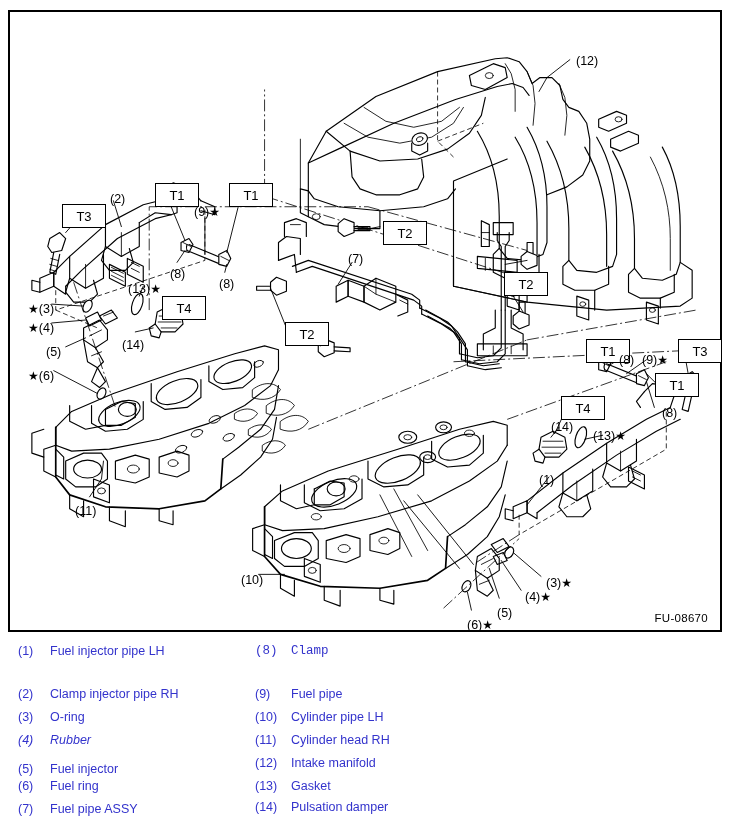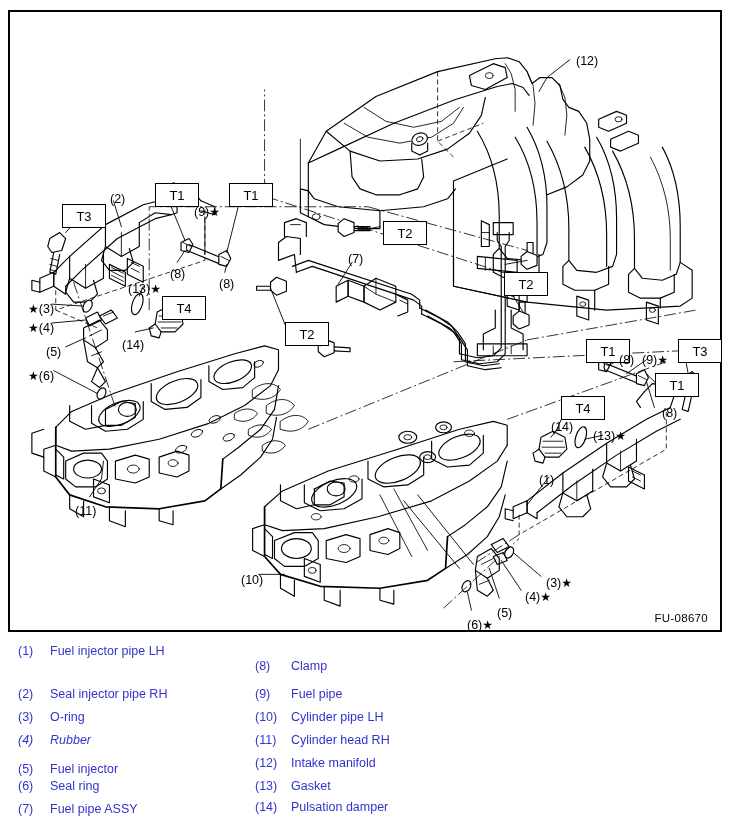--- a/index.html
+++ b/index.html
@@ -590,29 +590,29 @@
         <div style="position: absolute; left: 487px; top: 594px; white-space: nowrap; font-size: 12.5px; color: rgb(0, 0, 0); line-height: 14px;"><span>(5)</span></div>
         <div style="position: absolute; left: 457px; top: 606px; white-space: nowrap; font-size: 12.5px; color: rgb(0, 0, 0); line-height: 14px;"><span>(6)</span><span style="font-size: 12px;">★</span></div>
       </div>
 
     <div id="partcode">FU-08670</div>
   </div>
 
   <div id="legend">
     <div class="leg-col" id="col-a">
         <div class="leg-row" style="top: 9px;"><span class="leg-num">(1)</span><span class="leg-txt">Fuel injector pipe LH</span></div>
-        <div class="leg-row" style="top: 52px;"><span class="leg-num">(2)</span><span class="leg-txt">Seal injector pipe RH</span></div>
+        <div class="leg-row" style="top: 52px;"><span class="leg-num">(2)</span><span class="leg-txt">Clamp injector pipe RH</span></div>
         <div class="leg-row" style="top: 75px;"><span class="leg-num">(3)</span><span class="leg-txt">O-ring</span></div>
         <div class="leg-row" style="top: 98px; font-style: italic;"><span class="leg-num">(4)</span><span class="leg-txt">Rubber</span></div>
         <div class="leg-row" style="top: 127px;"><span class="leg-num">(5)</span><span class="leg-txt">Fuel injector</span></div>
-        <div class="leg-row" style="top: 144px;"><span class="leg-num">(6)</span><span class="leg-txt">Seal ring</span></div>
+        <div class="leg-row" style="top: 144px;"><span class="leg-num">(6)</span><span class="leg-txt">Fuel ring</span></div>
         <div class="leg-row" style="top: 167px;"><span class="leg-num">(7)</span><span class="leg-txt">Fuel pipe ASSY</span></div>
       </div>
     <div class="leg-col" id="col-b">
-        <div class="leg-row" style="top: 24px;"><span class="leg-num">(8)</span><span class="leg-txt">Clamp</span></div>
+        <div class="leg-row" style="top: 9px; font-family: Liberation Mono, monospace;"><span class="leg-num">(8)</span><span class="leg-txt">Clamp</span></div>
         <div class="leg-row" style="top: 52px;"><span class="leg-num">(9)</span><span class="leg-txt">Fuel pipe</span></div>
         <div class="leg-row" style="top: 75px;"><span class="leg-num">(10)</span><span class="leg-txt">Cylinder pipe LH</span></div>
         <div class="leg-row" style="top: 98px;"><span class="leg-num">(11)</span><span class="leg-txt">Cylinder head RH</span></div>
         <div class="leg-row" style="top: 121px; text-decoration: underline;"><span class="leg-num">(12)</span><span class="leg-txt">Intake manifold</span></div>
         <div class="leg-row" style="top: 144px;"><span class="leg-num">(13)</span><span class="leg-txt">Gasket</span></div>
         <div class="leg-row" style="top: 165px;"><span class="leg-num">(14)</span><span class="leg-txt">Pulsation damper</span></div>
       </div>
   </div>
 
 </div>

